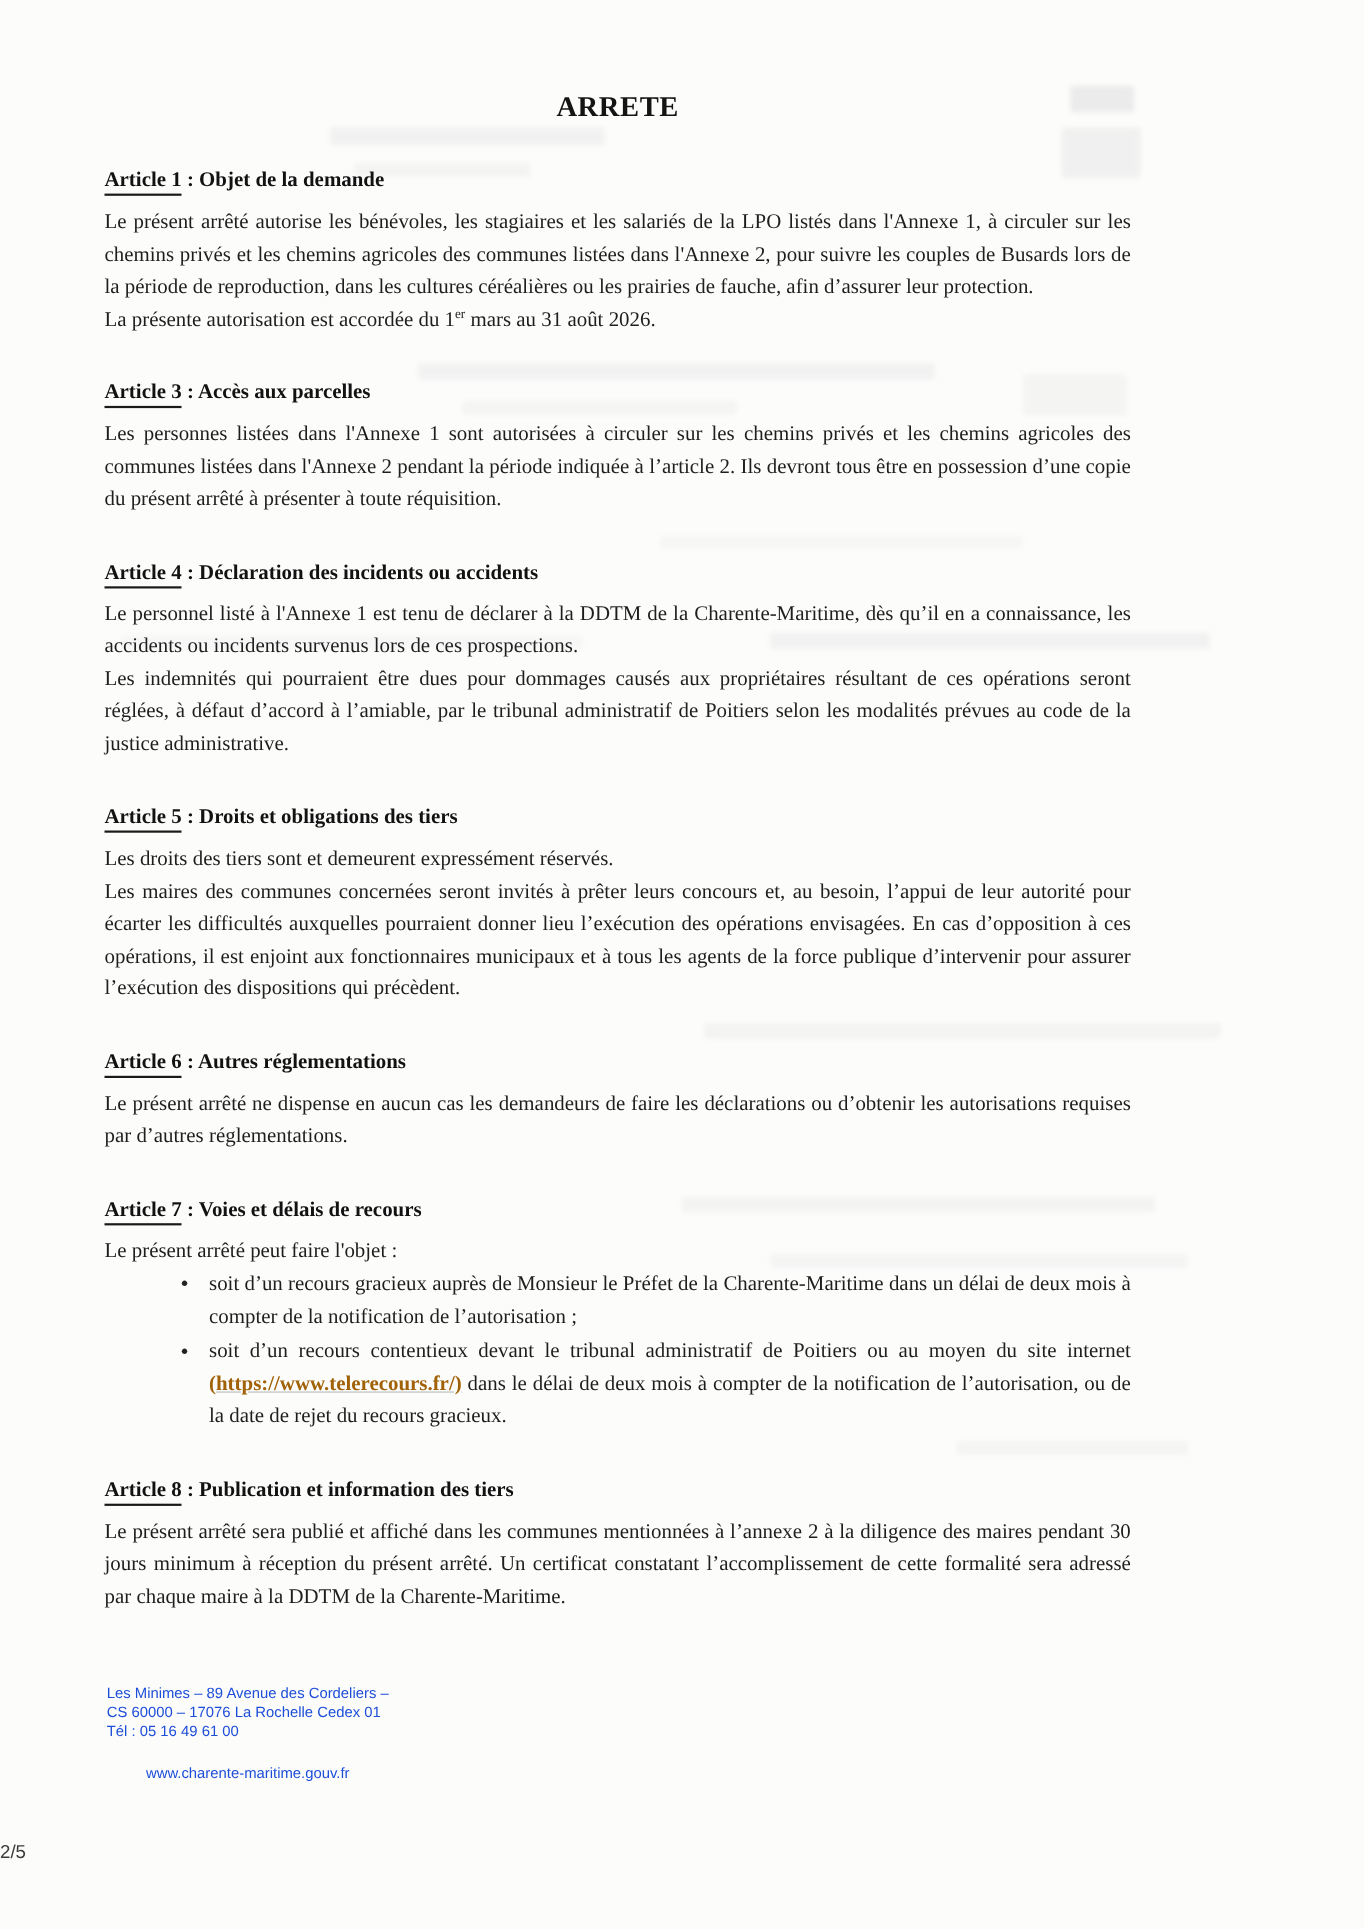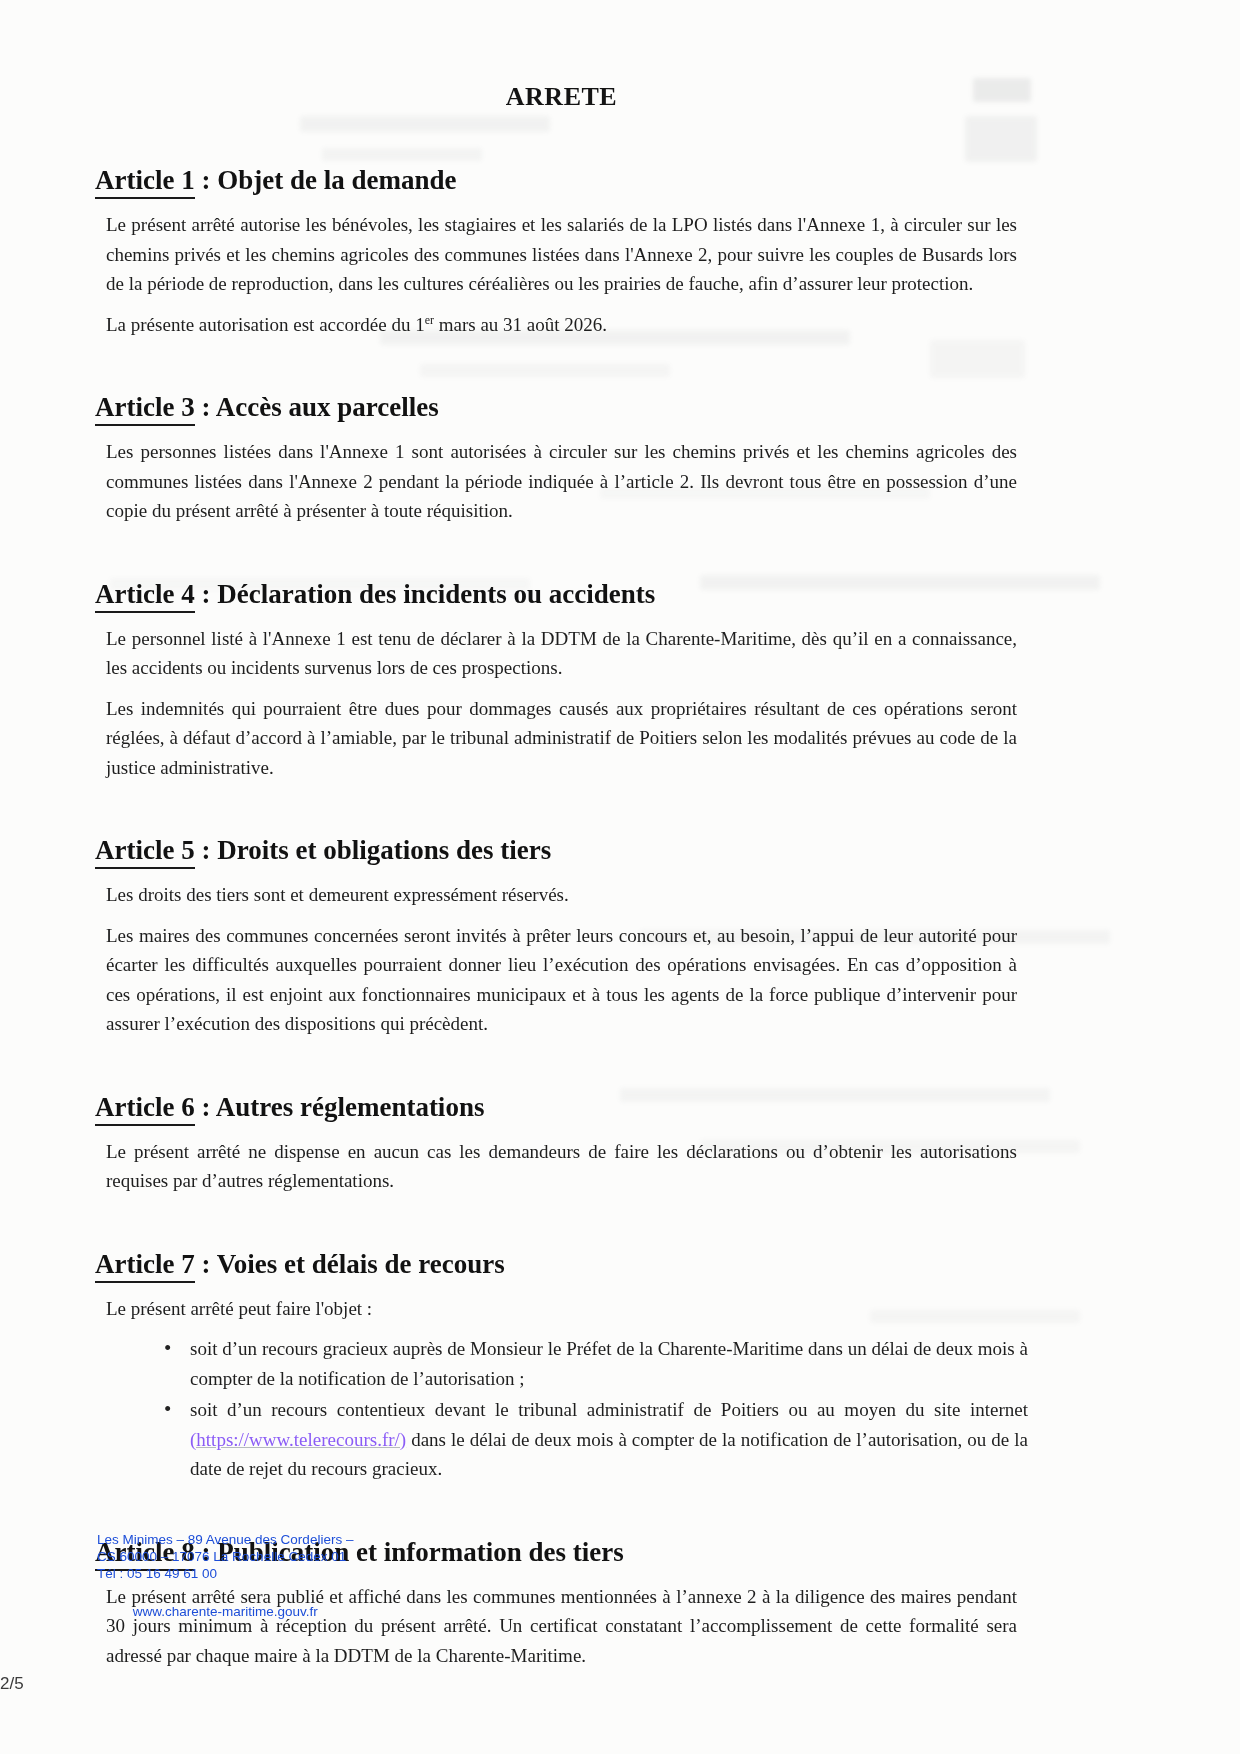--- a/index.html
+++ b/index.html
@@ -26,32 +26,32 @@
   .doc-title {
     margin: 82px 0 0 0;
     text-align: center;
     font-size: 26px;
     font-weight: bold;
     letter-spacing: 0.5px;
     color: #141414;
   }
   section.article { margin: 0; }
   .article-heading {
-    font-size: 27px;
+    font-size: 19px;
     font-weight: bold;
-    margin: 53px 0 9px 0;
+    margin: 41px 0 9px 0;
     color: #121212;
   }
   .article-label {
     display: inline-block;
     border-bottom: 2.5px solid #1a1a1a;
     padding-bottom: 1px;
   }
   p.para {
-    margin: 11px;
+    margin: 0;
     font-size: 19px;
     line-height: 29.5px;
     text-align: justify;
   }
   p.para sup {
     font-size: 12px;
     line-height: 0;
   }
   ul.recours-list {
     list-style: none;
@@ -68,24 +68,25 @@
   }
   li.recours-item::before {
     content: "\2022";
     position: absolute;
     left: 69px;
     top: 0;
     font-size: 21px;
     color: #222;
   }
   .link-gray {
-    color: #8b5cf6;
+    color: #a16207;
     text-decoration: underline;
     text-decoration-color: #b6bbbd;
     cursor: pointer;
+    font-weight: bold;
   }
   .footer-address {
     position: absolute;
     left: 97px;
     top: 1531px;
     font-family: "Liberation Sans", sans-serif;
     font-size: 13.5px;
     line-height: 17px;
     color: #1d4ed8;
   }

